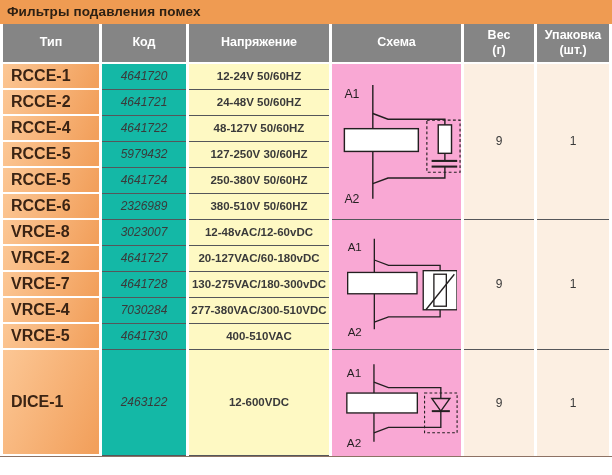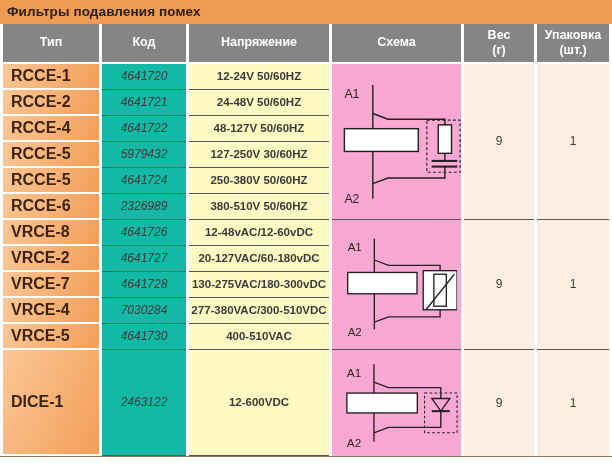--- a/index.html
+++ b/index.html
@@ -138,21 +138,21 @@
         <td class="volt">250-380V 50/60HZ</td>
       </tr>
       <tr class="r">
         <td class="type">RCCE-6</td>
         <td class="code gend">2326989</td>
         <td class="volt gend">380-510V 50/60HZ</td>
       </tr>
 
       <tr class="r">
         <td class="type">VRCE-8</td>
-        <td class="code">4641726</td>
+        <td class="code">3023007</td>
         <td class="volt">12-48vAC/12-60vDC</td>
         <td class="schema gend" rowspan="5">
           <svg class="circuit" width="120" height="118" viewBox="0 0 135 122">
             <text x="12" y="24">A1</text>
             <path class="w" d="M42,10 V112"></path>
             <path class="w" d="M42,34 L58,40 H116 V46"></path>
             <rect class="box" x="12" y="48" width="78" height="24"></rect>
             <rect class="box" x="97" y="46" width="38" height="44"></rect>
             <rect class="box" x="109" y="50" width="14" height="36"></rect>
             <path class="w" d="M100,90 L132,50"></path>

